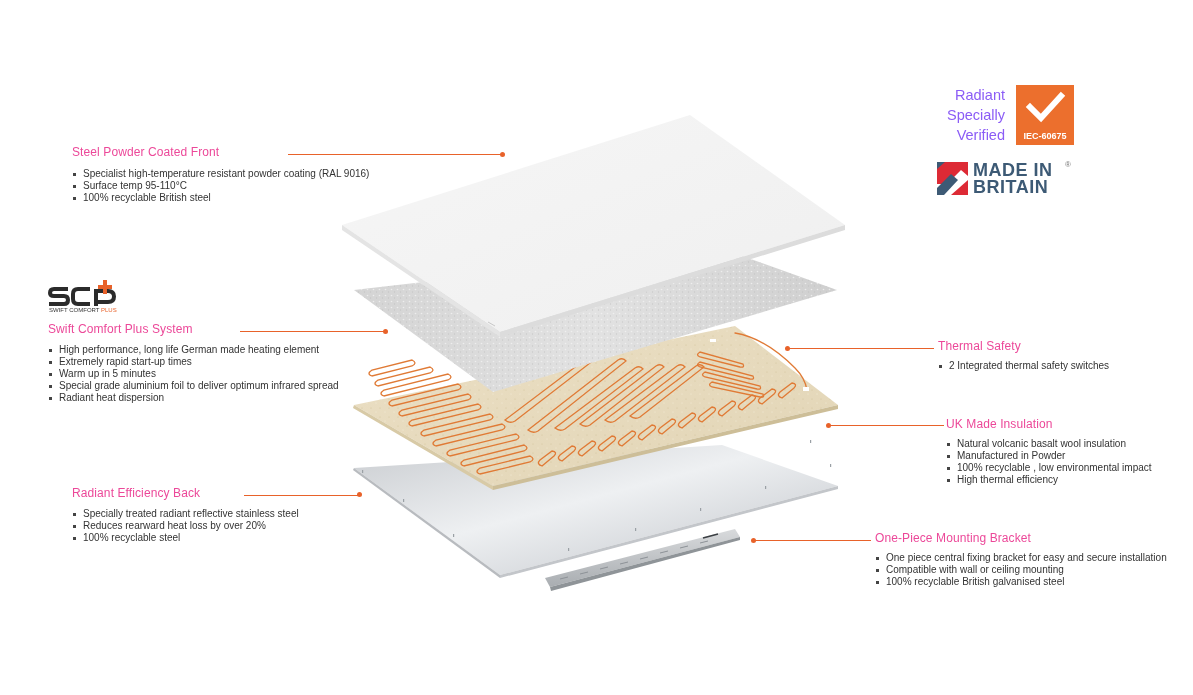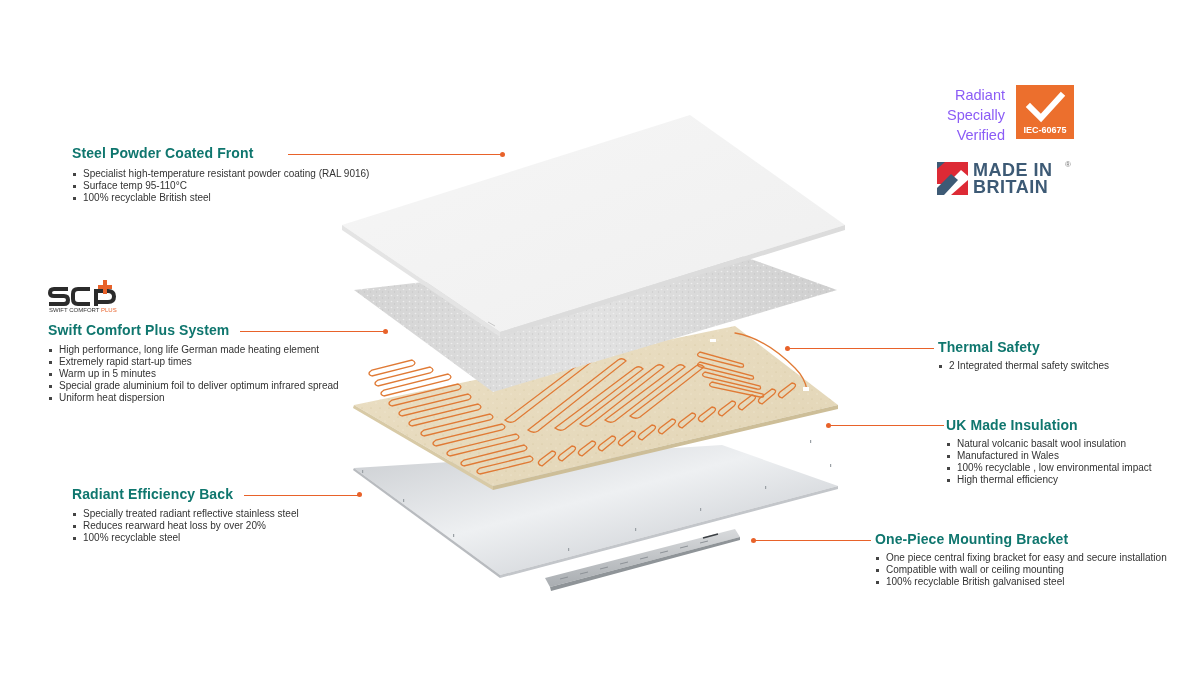--- a/index.html
+++ b/index.html
@@ -1,19 +1,19 @@
 <!DOCTYPE html>
 <html><head>
 <meta charset="utf-8">
 <style>
   html, body { margin:0; padding:0; background:#ffffff; }
   body { width:1193px; height:695px; position:relative; overflow:hidden;
          font-family:"Liberation Sans", "DejaVu Sans", sans-serif; color:#222; }
   .abs { position:absolute; }
-  .callout-title { position:absolute; font-weight:bold; font-size:14px; color:#0f766e; white-space:nowrap; letter-spacing:0.1px; }
+  .callout-title { position:absolute; font-weight:normal; font-size:12px; color:#ec4899; white-space:nowrap; letter-spacing:0.1px; }
   .bullets { position:absolute; margin:0; padding:0; list-style:none; font-size:10px; color:#333; line-height:12px; }
   .bullets li { position:relative; padding-left:11px; white-space:nowrap; }
   .bullets li::before { content:""; position:absolute; left:1px; top:5px; width:2.5px; height:2.5px; background:#444; }
   .leader { position:absolute; height:1.4px; background:#e8622a; }
   .dot { position:absolute; width:5px; height:5px; border-radius:50%; background:#e8622a; }
   .badge-text { position:absolute; font-size:14.5px; line-height:20px; color:#8b5cf6; text-align:right; }
   .iec-box { position:absolute; background:#ec6f2d; }
   .iec-label { position:absolute; left:0; right:0; bottom:4px; text-align:center; color:#fff; font-size:9px; font-weight:bold; }
   .mib { position:absolute; font-weight:bold; color:#3d5a75; font-size:18px; line-height:16px; letter-spacing:0.5px; }
   .scp-logo { position:absolute; }
@@ -197,56 +197,56 @@
     <span>SWIFT COMFORT </span><span class="plus">PLUS</span>
   </div>
 </div>
 
 <div class="callout-title" style="left:48px;top:322px;">Swift Comfort Plus System</div>
 <ul class="bullets" style="left:48px;top:344px;">
   <li>High performance, long life German made heating element</li>
   <li>Extremely rapid start-up times</li>
   <li>Warm up in 5 minutes</li>
   <li>Special grade aluminium foil to deliver optimum infrared spread</li>
-  <li>Uniform heat dispersion</li>
+  <li>Radiant heat dispersion</li>
 </ul>
 
 <div class="callout-title" style="left:72px;top:486px;">Radiant Efficiency Back</div>
 <ul class="bullets" style="left:72px;top:508px;">
   <li>Specially treated radiant reflective stainless steel</li>
   <li>Reduces rearward heat loss by over 20%</li>
   <li>100% recyclable steel</li>
 </ul>
 
 <div class="callout-title" style="left:938px;top:339px;">Thermal Safety</div>
 <ul class="bullets" style="left:938px;top:360px;">
   <li>2 Integrated thermal safety switches</li>
 </ul>
 
 <div class="callout-title" style="left:946px;top:417px;">UK Made Insulation</div>
 <ul class="bullets" style="left:946px;top:438px;">
   <li>Natural volcanic basalt wool insulation</li>
-  <li>Manufactured in Wales</li>
+  <li>Manufactured in Powder</li>
   <li>100% recyclable , low environmental impact</li>
   <li>High thermal efficiency</li>
 </ul>
 
 <div class="callout-title" style="left:875px;top:531px;">One-Piece Mounting Bracket</div>
 <ul class="bullets" style="left:875px;top:552px;">
   <li>One piece central fixing bracket for easy and secure installation</li>
   <li>Compatible with wall or ceiling mounting</li>
   <li>100% recyclable British galvanised steel</li>
 </ul>
 
 <div class="badge-text" style="left:915px;top:85px;width:90px;">
   <div>Radiant</div>
   <div>Specially</div>
   <div>Verified</div>
 </div>
-<div class="iec-box" style="left:1016px;top:85px;width:58px;height:54px;">
+<div class="iec-box" style="left:1016px;top:85px;width:58px;height:60px;">
   <svg width="58" height="44" viewBox="0 0 58 44">
     <polyline points="14,22 25,33 45,11" fill="none" stroke="#ffffff" stroke-width="6" stroke-linecap="square"></polyline>
   </svg>
   <div class="iec-label">IEC-60675</div>
 </div>
 
 <div class="abs" style="left:937px;top:162px;width:140px;height:36px;text-decoration:underline;">
   <svg class="abs" style="left:0;top:0;" width="31" height="33" viewBox="0 0 31 33">
     <rect x="0" y="0" width="31" height="33" fill="#ffffff"></rect>
     <polygon points="0,0 31,0 31,14 24,8 10,22 0,22" fill="#dd2a35"></polygon>

